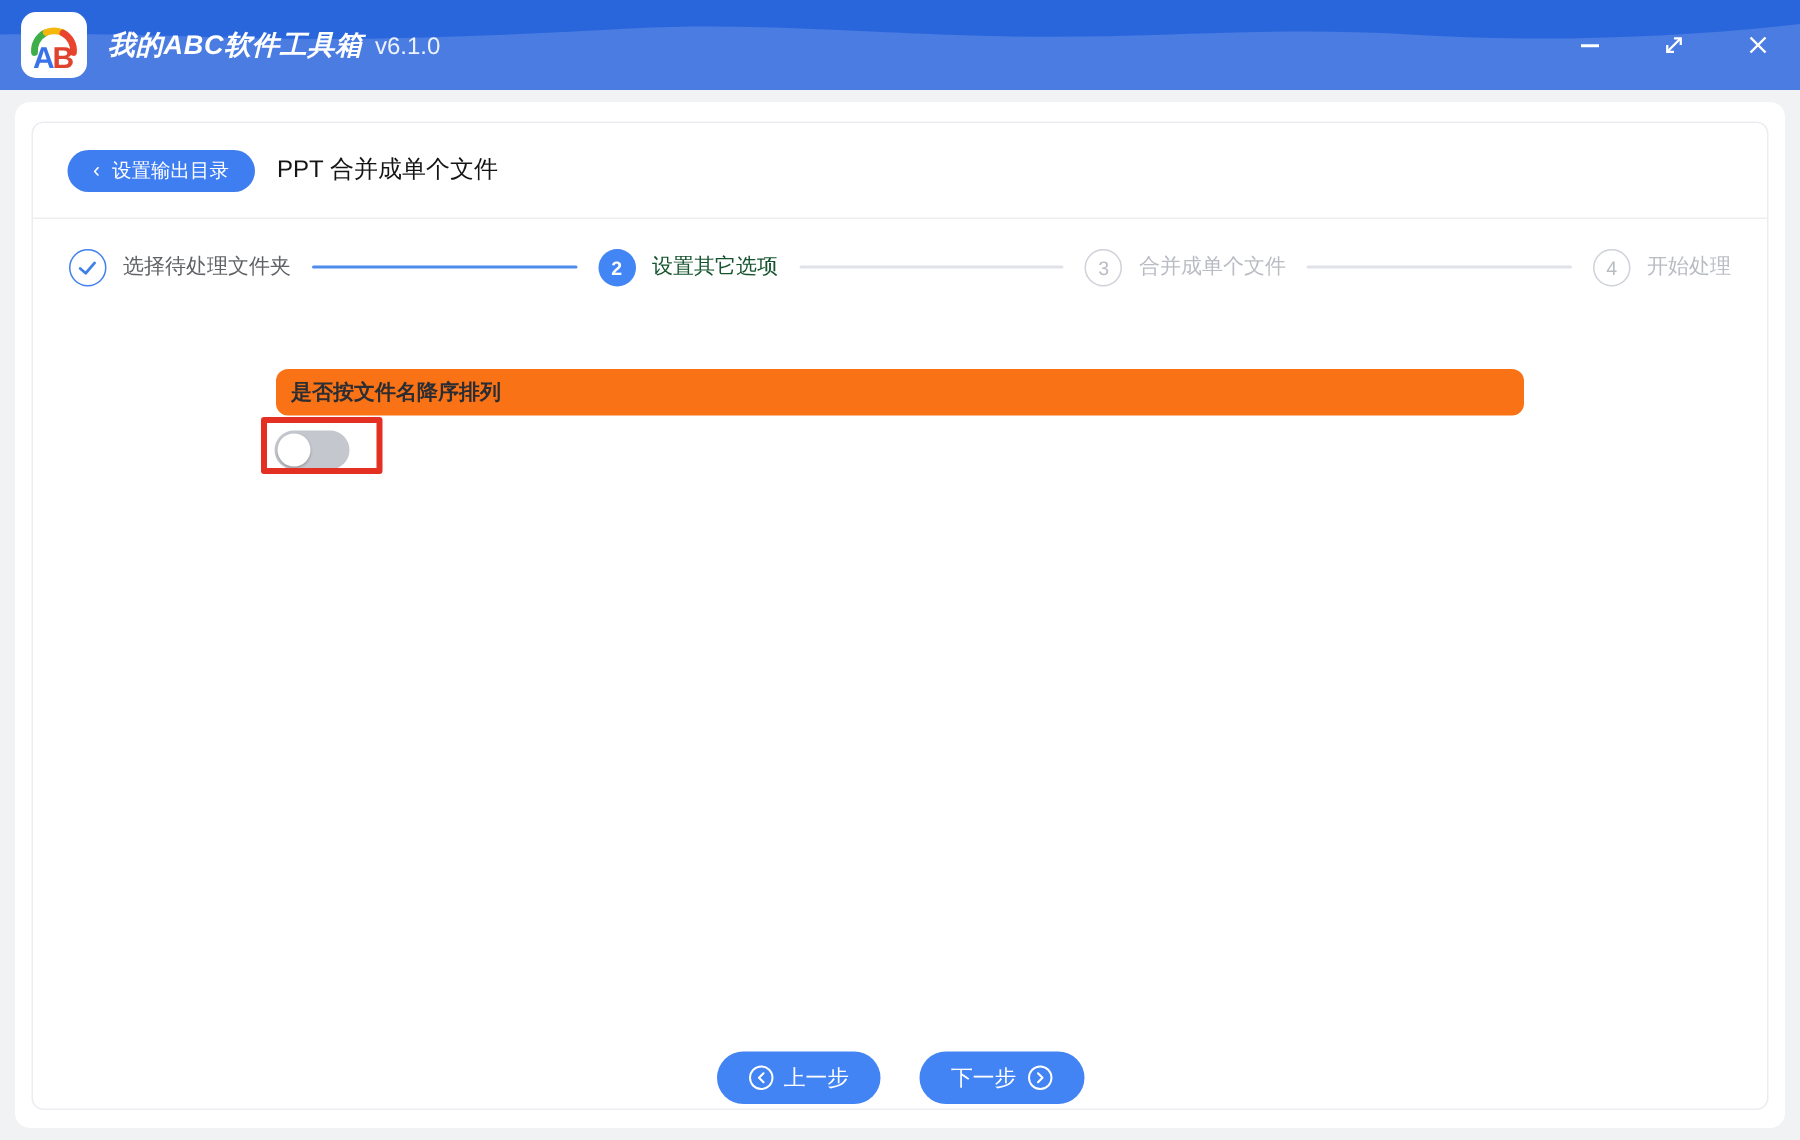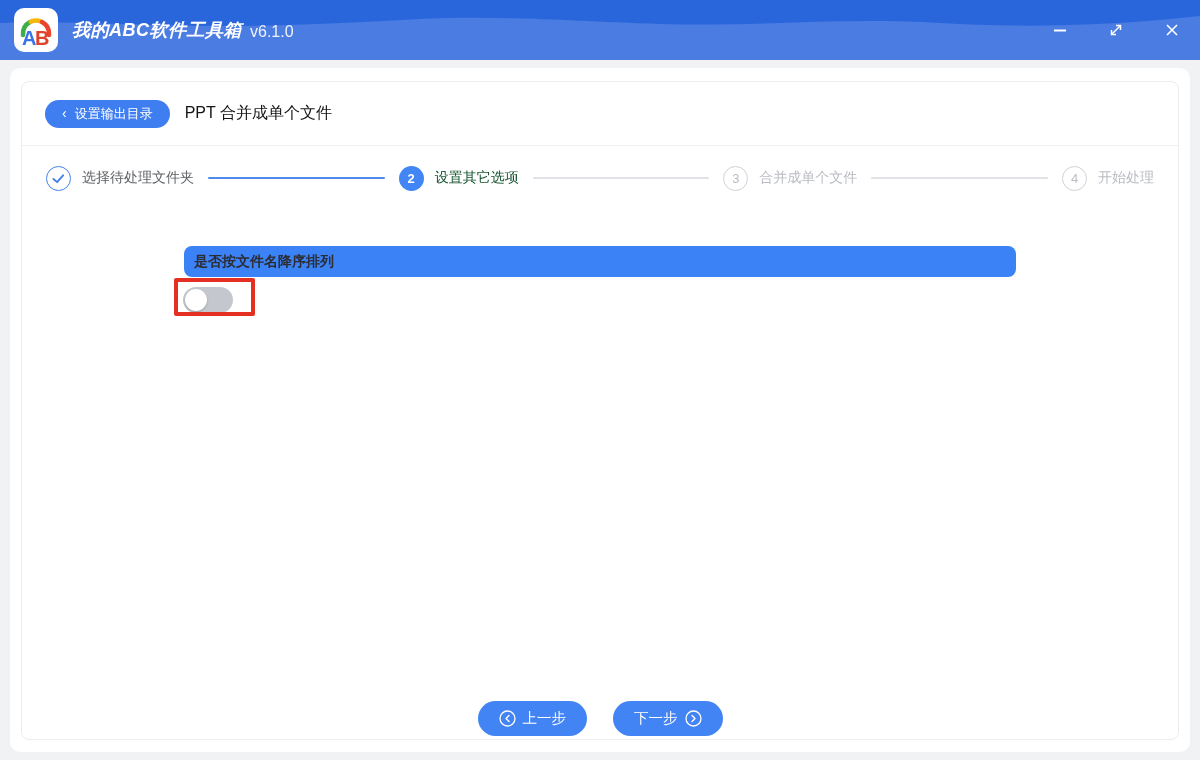--- a/index.html
+++ b/index.html
@@ -60,21 +60,21 @@
   .step.done .step-label { color:#5f6266; }
   .step.active .step-label { color:#14532d; }
   .step.pending .step-label { color:#b9bcc2; }
   .connector { flex:1; height:2px; margin:0 14px; border-radius:1px; }
   .connector.blue { background:#4f8bea; }
   .connector.gray { background:#e0e2e7; }
 
   
   .option-strip {
     position:absolute; left:162px; top:164px; width:832px; height:31px;
-    background:#3b82f6; border-radius:8px;
+    background:#f97316; border-radius:8px;
     display:flex; align-items:center; padding-left:10px;
     font-size:14px; font-weight:bold; color:#2b2d33;
   }
   .toggle {
     position:absolute; left:161px; top:205px; width:50px; height:26px;
     border-radius:13px; background:#c4c7cd; cursor:pointer;
   }
   .toggle .knob {
     position:absolute; left:2px; top:2px; width:22px; height:22px;
     border-radius:50%; background:#fff; box-shadow:0 1px 2px rgba(0,0,0,.25);

